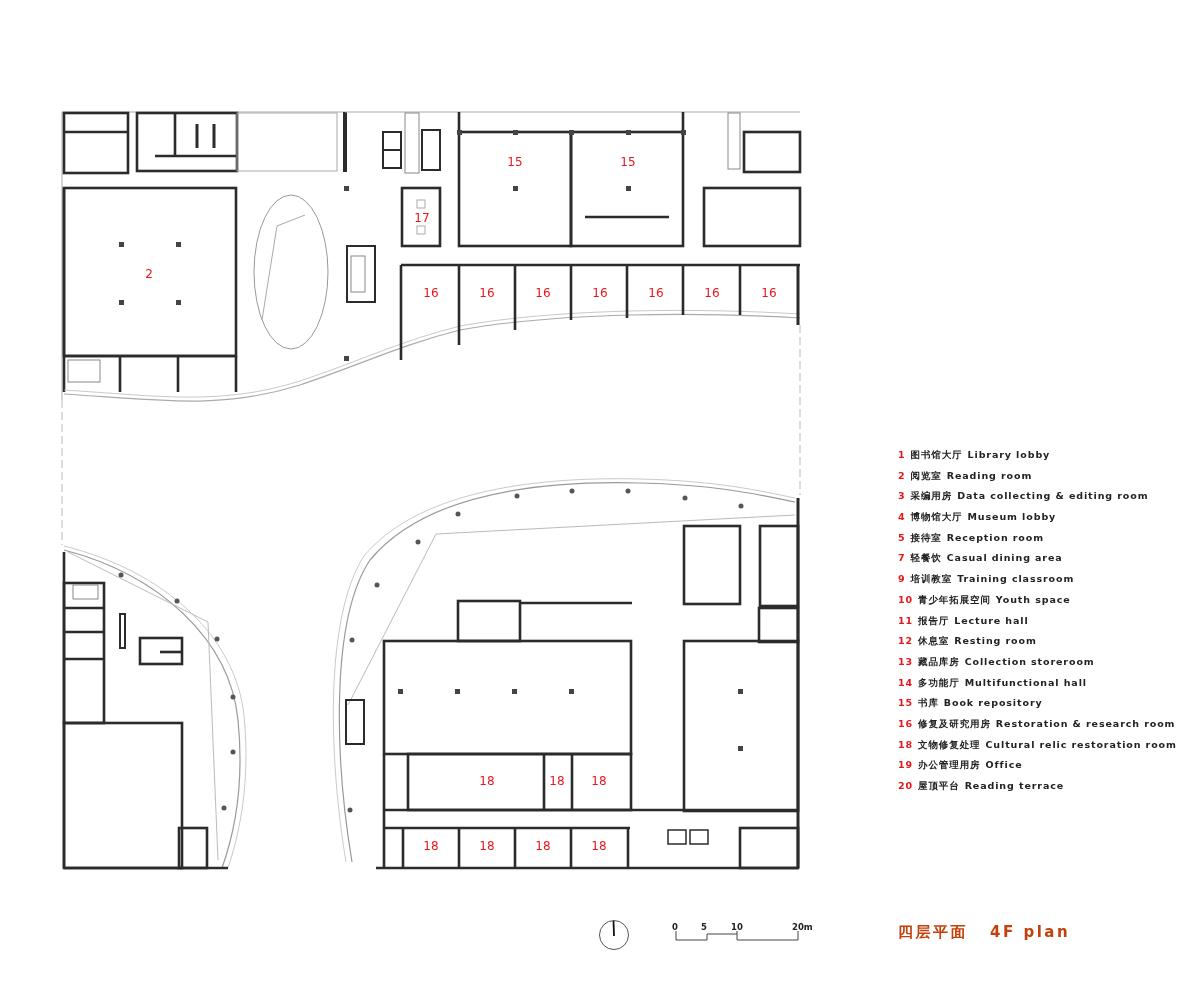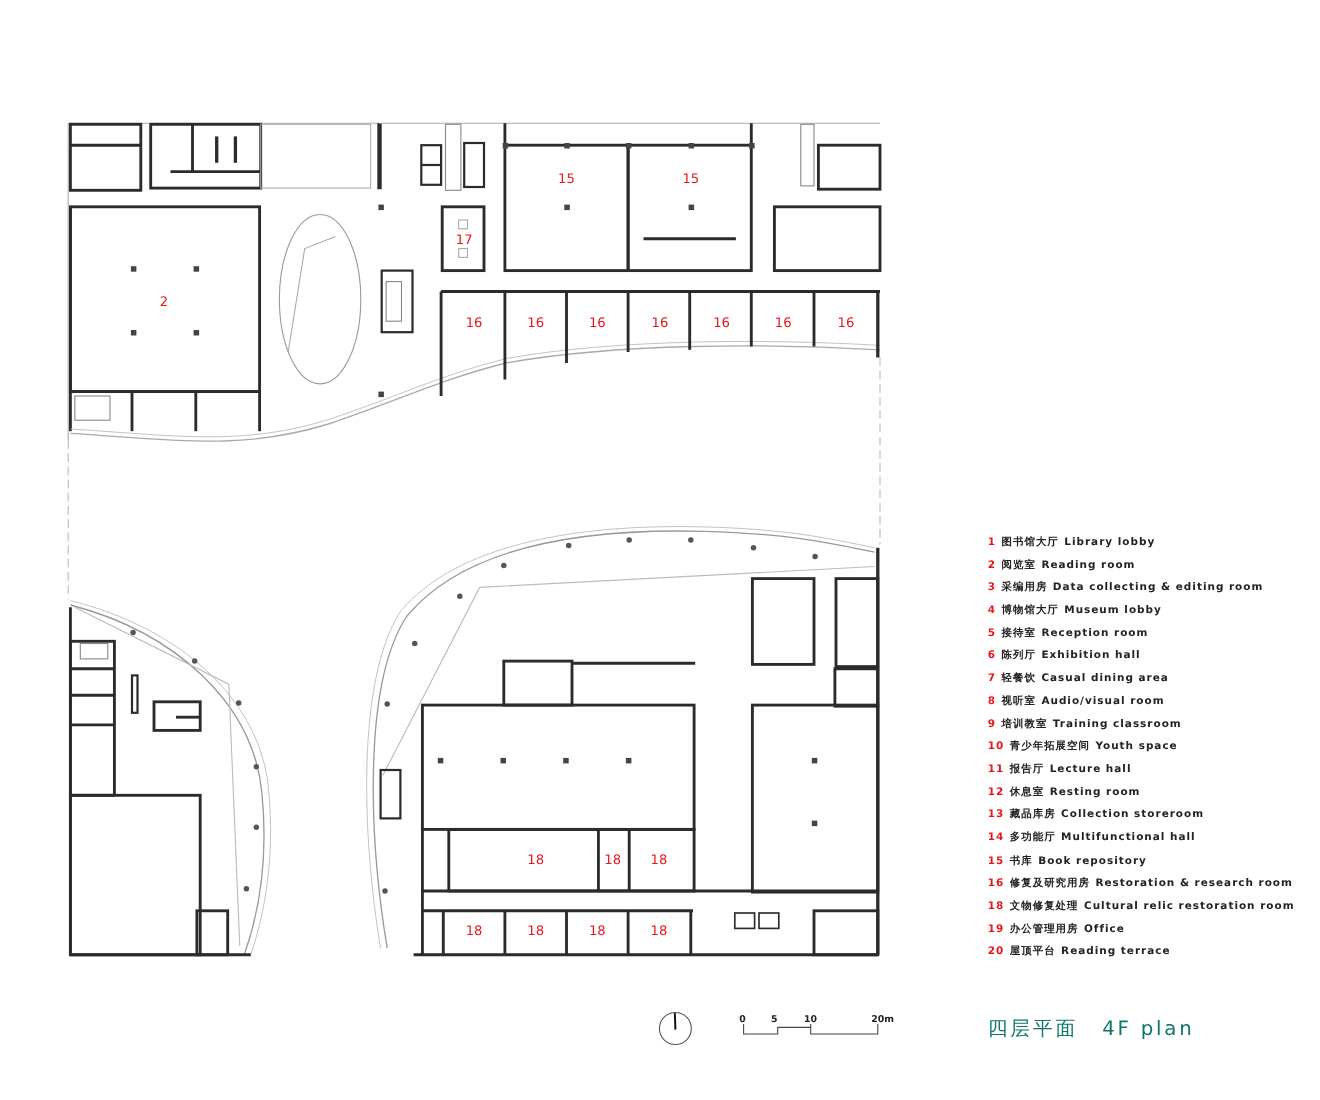--- a/index.html
+++ b/index.html
@@ -1,25 +1,25 @@
 <!DOCTYPE html>
 <html><head>
 <meta charset="utf-8">
 <style>
   html, body { margin: 0; padding: 0; background: #ffffff; }
   body { width: 1200px; height: 1000px; position: relative; overflow: hidden; font-family: "DejaVu Sans", sans-serif; }
   #plan { position: absolute; left: 0; top: 0; }
-  .legend { position: absolute; left: 898px; top: 486px; }
+  .legend { position: absolute; left: 898px; top: 448px; }
   .legend-item { height: 20.7px; line-height: 14px; font-size: 9.5px; letter-spacing: 0.9px; color: #222; white-space: nowrap; font-weight: bold; }
   .legend-item .num { color: #e8161b; margin-right: 5px; }
   .legend-item .zh { margin-right: 5px; }
   .room-label { position: absolute; color: #e8161b; font-size: 12px; transform: translate(-50%, -50%); font-family: "DejaVu Sans", sans-serif; }
   .scale { position: absolute; left: 672px; top: 922px; font-size: 8.5px; color: #222; font-weight: bold; }
   .scale span { position: absolute; top: 0; }
-  .title { position: absolute; left: 898px; top: 923px; font-size: 18px; font-weight: normal; letter-spacing: 2.5px; color: #0f766e; white-space: nowrap; }
+  .title { position: absolute; left: 898px; top: 923px; font-size: 15px; font-weight: bold; letter-spacing: 2.5px; color: #c2410c; white-space: nowrap; }
   .title .en { margin-left: 22px; }
 </style>
 </head>
 <body>
 
 <svg id="plan" width="1200" height="1000" viewBox="0 0 1200 1000">
   <g fill="none" stroke="#2b2b2b" stroke-width="2.6">
 
     <g>
 
@@ -214,23 +214,21 @@
   <div class="room-label" style="left:543px;top:846px">18</div>
   <div class="room-label" style="left:599px;top:846px">18</div>
 </div>
 
 <div class="legend">
   <div class="legend-item"><span class="num">1</span><span class="zh">图书馆大厅</span><span>Library lobby</span></div>
   <div class="legend-item"><span class="num">2</span><span class="zh">阅览室</span><span>Reading room</span></div>
   <div class="legend-item"><span class="num">3</span><span class="zh">采编用房</span><span>Data collecting &amp; editing room</span></div>
   <div class="legend-item"><span class="num">4</span><span class="zh">博物馆大厅</span><span>Museum lobby</span></div>
   <div class="legend-item"><span class="num">5</span><span class="zh">接待室</span><span>Reception room</span></div>
-  <div class="legend-item"><span class="num">6</span><span class="zh">陈列厅</span><span>Exhibition hall</span></div>
   <div class="legend-item"><span class="num">7</span><span class="zh">轻餐饮</span><span>Casual dining area</span></div>
-  <div class="legend-item"><span class="num">8</span><span class="zh">视听室</span><span>Audio/visual room</span></div>
   <div class="legend-item"><span class="num">9</span><span class="zh">培训教室</span><span>Training classroom</span></div>
   <div class="legend-item"><span class="num">10</span><span class="zh">青少年拓展空间</span><span>Youth space</span></div>
   <div class="legend-item"><span class="num">11</span><span class="zh">报告厅</span><span>Lecture hall</span></div>
   <div class="legend-item"><span class="num">12</span><span class="zh">休息室</span><span>Resting room</span></div>
   <div class="legend-item"><span class="num">13</span><span class="zh">藏品库房</span><span>Collection storeroom</span></div>
   <div class="legend-item"><span class="num">14</span><span class="zh">多功能厅</span><span>Multifunctional hall</span></div>
   <div class="legend-item"><span class="num">15</span><span class="zh">书库</span><span>Book repository</span></div>
   <div class="legend-item"><span class="num">16</span><span class="zh">修复及研究用房</span><span>Restoration &amp; research room</span></div>
   <div class="legend-item"><span class="num">18</span><span class="zh">文物修复处理</span><span>Cultural relic restoration room</span></div>
   <div class="legend-item"><span class="num">19</span><span class="zh">办公管理用房</span><span>Office</span></div>

